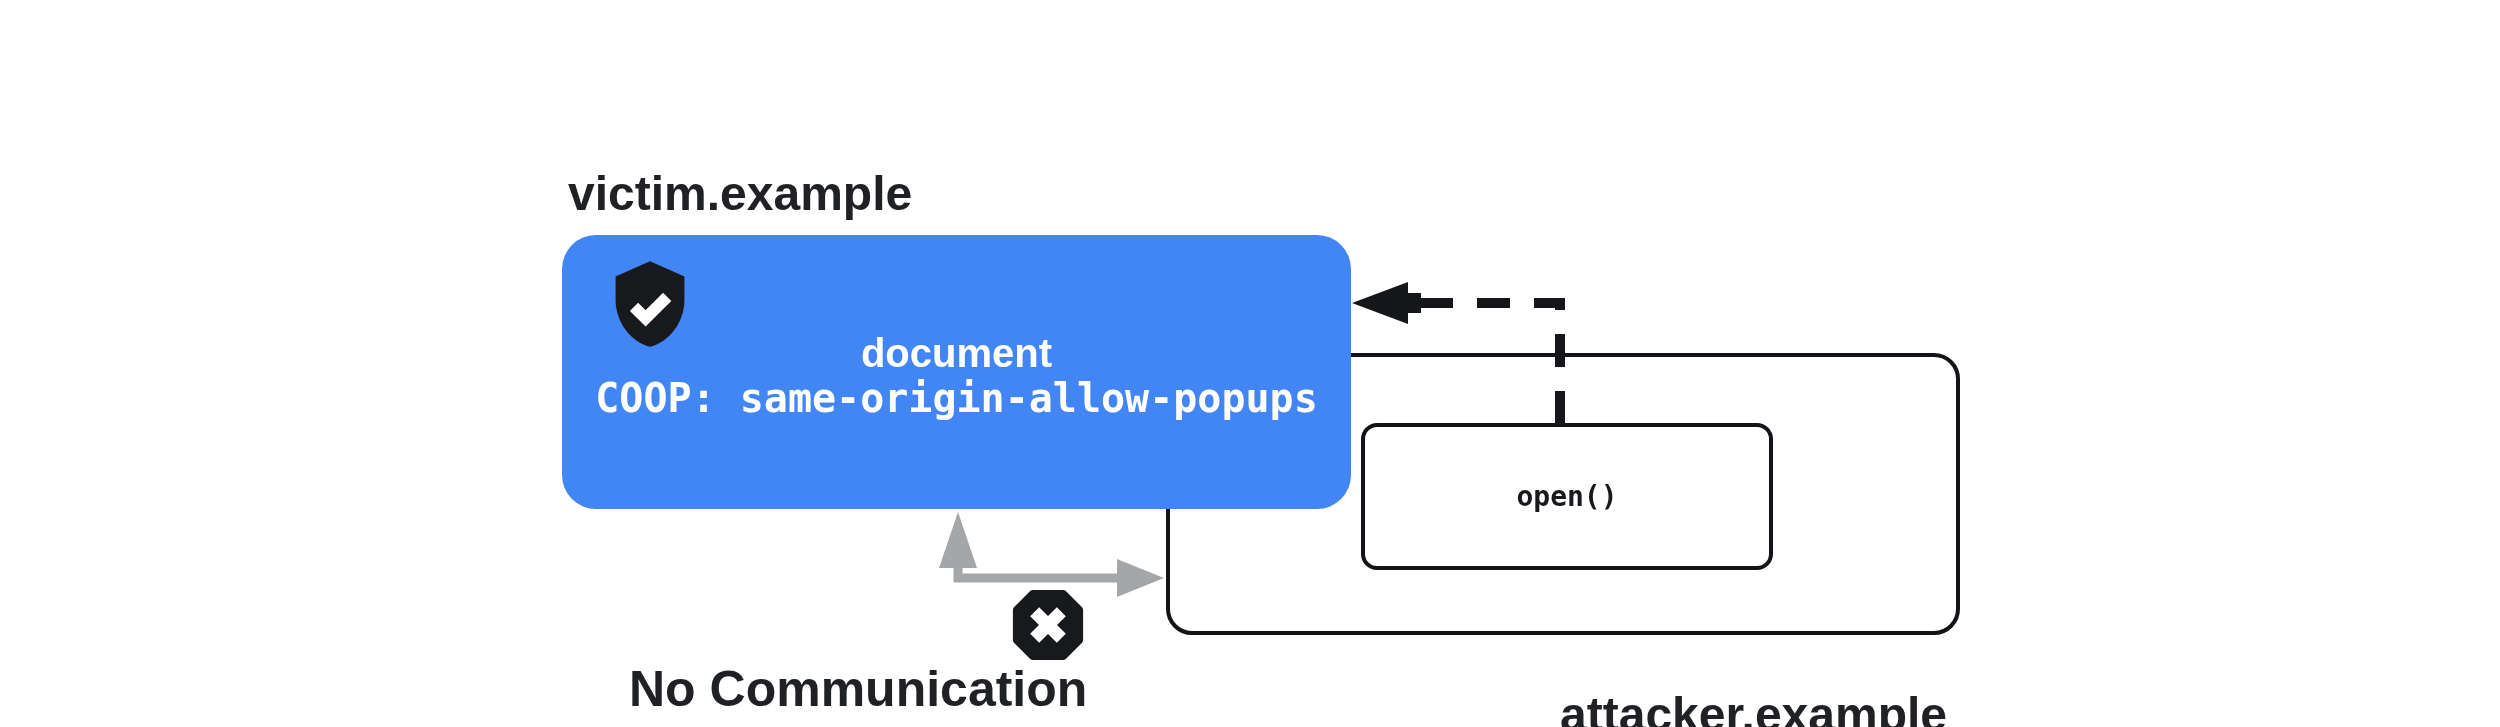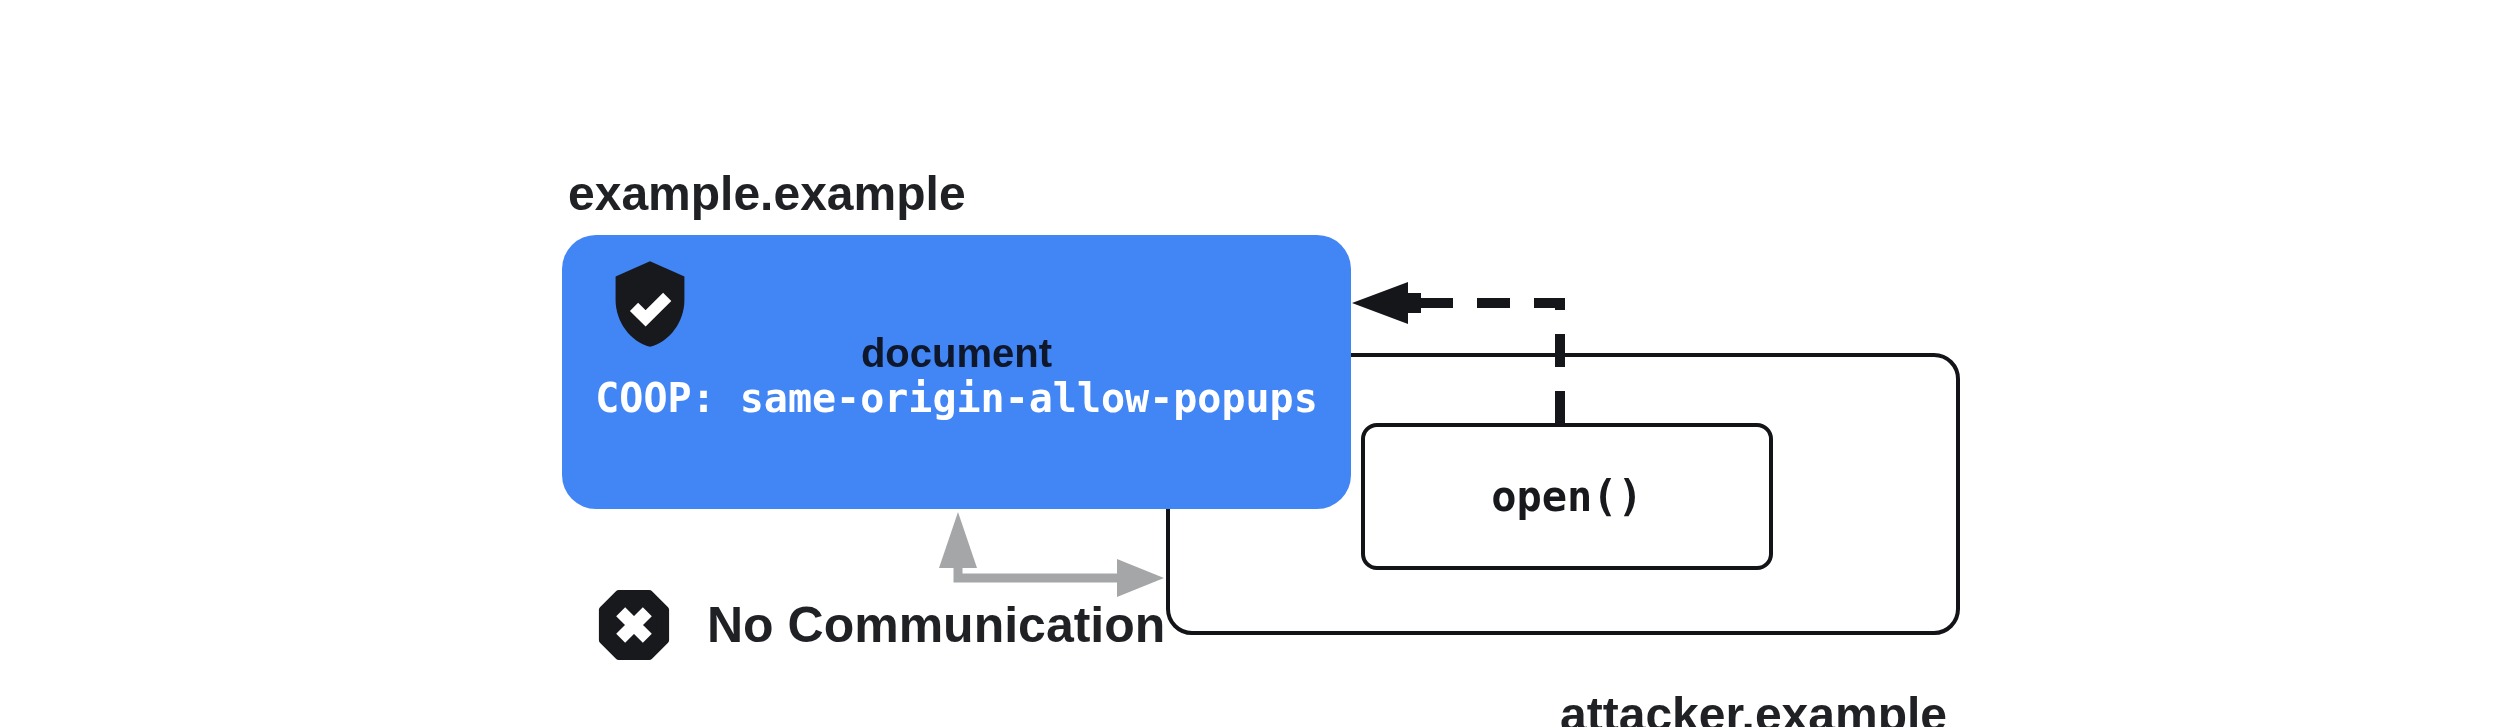--- a/index.html
+++ b/index.html
@@ -7,42 +7,42 @@
           font-family:"Liberation Sans",sans-serif;color:#1f2125;}
 
   .domain-label{position:absolute;font-weight:bold;font-size:48px;line-height:1;color:#1f2125;white-space:nowrap;}
   .victim-label{left:568px;top:170px;}
   .attacker-label{left:1500px;top:650px;width:447px;text-align:right;margin-top:41px;}
 
   .victim-box{position:absolute;left:562px;top:235px;width:789px;height:274px;
               background:#4285F4;border-radius:34px;z-index:2;}
   .victim-box .shield{position:absolute;left:40px;top:20px;width:96px;height:102px;}
   .victim-text{position:absolute;left:0;top:96px;width:100%;text-align:center;}
-  .doc-line{font-family:"Liberation Sans",sans-serif;font-weight:bold;font-size:40px;line-height:45px;color:#0f172a;}
+  .doc-line{font-family:"Liberation Sans",sans-serif;font-weight:bold;font-size:40px;line-height:45px;color:#ffffff;}
   .coop-line{font-family:"DejaVu Sans Mono",monospace;font-weight:bold;font-size:40px;line-height:45px;color:#ffffff;white-space:nowrap;}
 
   .attacker-box{position:absolute;left:1166px;top:353px;width:786px;height:274px;
                 background:#ffffff;border:4px solid #121417;border-radius:26px;z-index:1;}
   .open-box{position:absolute;left:1361px;top:423px;width:404px;height:139px;
             background:#ffffff;border:4px solid #121417;border-radius:16px;z-index:1;
             display:flex;align-items:center;justify-content:center;}
-  .open-label{font-family:"DejaVu Sans Mono",monospace;font-weight:bold;font-size:42px;color:#17191c;}
+  .open-label{font-family:"DejaVu Sans Mono",monospace;font-weight:bold;font-size:28px;color:#17191c;}
 
   .arrows{position:absolute;left:0;top:0;width:2500px;height:727px;z-index:3;pointer-events:none;}
 
-  .no-comm{position:absolute;left:595px;top:586px;z-index:2;display:flex;align-items:center;}
+  .no-comm{position:absolute;left:595px;top:586px;z-index:2;display:flex;align-items:flex-end;flex-direction:column;}
   .no-comm .octagon{width:78px;height:78px;flex:0 0 auto;}
   .no-comm-label{margin-left:34px;font-weight:bold;font-size:50px;line-height:1;color:#1f2125;white-space:nowrap;}
 </style>
 </head>
 <body>
 
 <div class="canvas">
 
-  <div class="domain-label victim-label">example.example</div>
+  <div class="domain-label victim-label">victim.example</div>
 
   <div class="attacker-box"></div>
 
   <div class="open-box">
     <span class="open-label">open()</span>
   </div>
 
   <div class="victim-box">
     <svg class="shield" viewBox="0 0 24 24">
       <path d="M12 0.8 L3.4 4.6 v5.9 c0 5.4 3.67 10.45 8.6 11.7 c4.93-1.25 8.6-6.3 8.6-11.7 V4.6 Z" fill="#17191c"></path>

